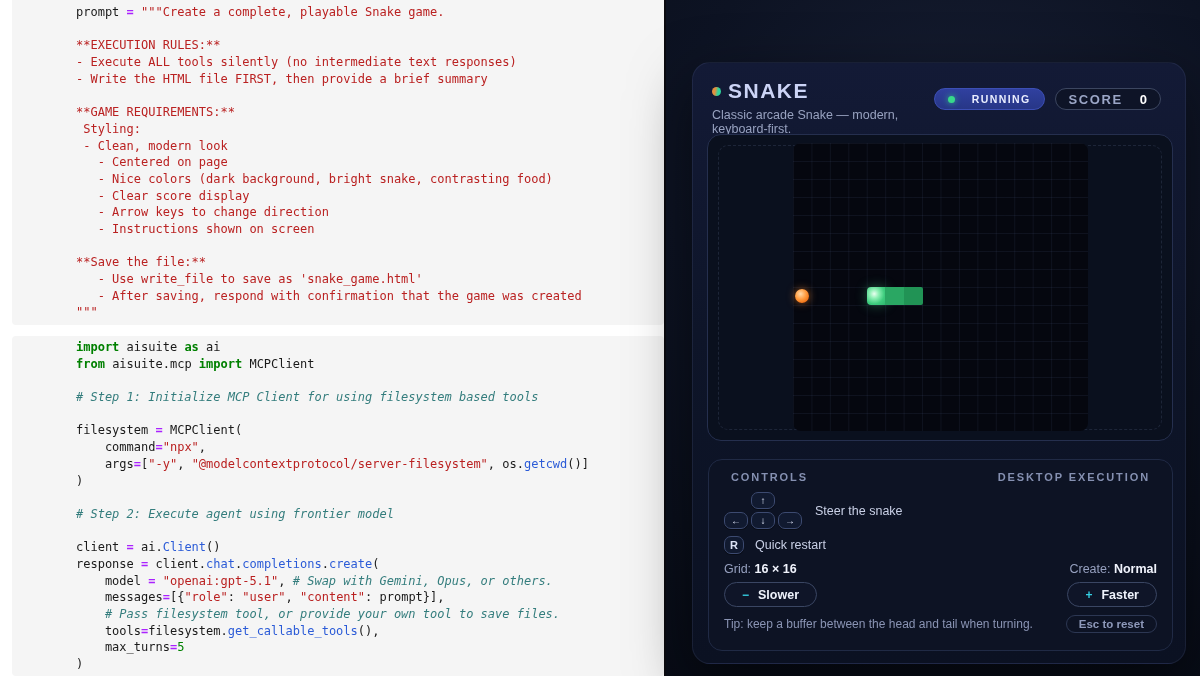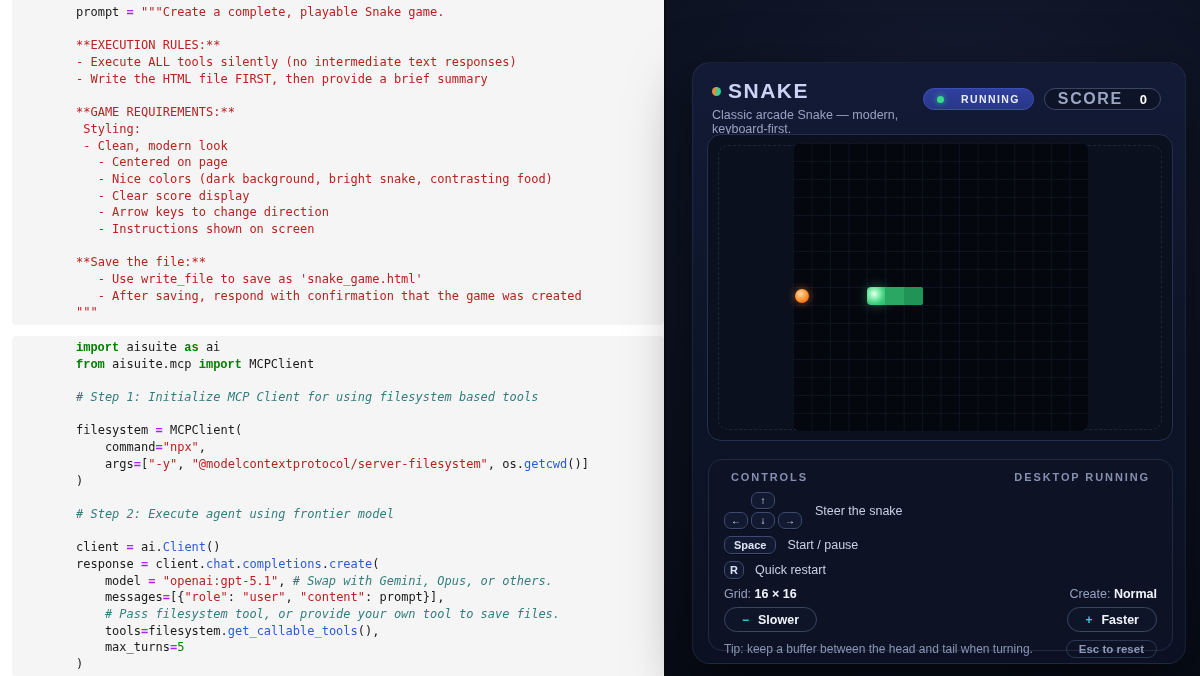--- a/index.html
+++ b/index.html
@@ -8,21 +8,21 @@
 
   
   .left-pane { width:664px; height:676px; background:#ffffff; flex:none; }
   .code-cell { background:#f5f5f5; border-radius:4px; margin-left:12px; width:652px; }
   .cell1 { padding:4px 8px 4px 64px; height:325px; border-radius:0 0 4px 4px; }
   .cell-gap { height:11px; background:#ffffff; }
   .cell2 { padding:3px 8px 8px 64px; height:340px; }
   pre.code { font-family:"DejaVu Sans Mono", monospace; font-size:12px; line-height:16.7px; white-space:pre; color:#1a1a1a; }
   .cl { height:16.7px; }
   .t-p { color:#1a1a1a; }
-  .t-k { color:#008000; font-weight:bold;font-family:Liberation Mono, monospace; }
+  .t-k { color:#008000; font-weight:bold; }
   .t-o { color:#AA22FF; font-weight:bold; }
   .t-s { color:#BA2121; }
   .t-c { color:#347D7D; font-style:italic; }
   .t-f { color:#2B5BD7; }
   .t-n { color:#008000; }
 
   
   .right-pane { width:536px; height:676px; flex:none; position:relative;
     border-left:2px solid #0b0b10;
     background:radial-gradient(120% 90% at 55% 25%, #171e33 0%, #0d1323 45%, #070b15 100%);
@@ -36,21 +36,21 @@
   .title-row { display:flex; align-items:center; gap:7px; }
   .title-dot { width:9px; height:9px; border-radius:50%; background:linear-gradient(100deg,#e2903f 35%,#2fd49c 65%); }
   h1.app-title { font-size:21px; font-weight:bold; letter-spacing:1.5px; color:#ccd4f6; }
   .subtitle { font-size:12.5px; color:#98a2c0; margin-top:5px; }
   .pills { display:flex; gap:10px; margin-top:9px; }
   .pill { display:flex; align-items:center; gap:17px; height:22px; border-radius:12px; padding:0 13px; }
   .pill.running { background:linear-gradient(180deg,#30409f,#273687); border:1px solid #3c4fb5;
     font-size:10.5px; font-weight:bold; letter-spacing:1.4px; color:#e9edff; }
   .run-dot { width:7px; height:7px; border-radius:50%; background:#37d98b; box-shadow:0 0 6px rgba(55,217,139,.8); }
   .pill.score { background:rgba(13,18,34,.7); border:1.5px solid #3c4660; }
-  .score-label { font-size:16px; font-weight:bold; letter-spacing:1.6px; color:#9ba6c6; }
+  .score-label { font-size:13px; font-weight:bold; letter-spacing:1.6px; color:#9ba6c6; }
   .score-value { font-size:13px; font-weight:bold; color:#ffffff; }
 
   .board-card { position:absolute; left:14px; top:71px; width:466px; height:307px;
     background:#0a101e; border:1px solid #252f4e; border-radius:14px; overflow:hidden; }
   .board-dashed { position:absolute; inset:10px; border:1px dashed rgba(150,170,220,.14); border-radius:10px; pointer-events:none; }
   .grid { position:absolute; left:85px; top:8px; width:295px; height:288px; border-radius:8px;
     background-color:#05070f;
     background-image:linear-gradient(rgba(100,120,170,.10) 1px, transparent 1px),
                      linear-gradient(90deg, rgba(100,120,170,.10) 1px, transparent 1px);
     background-size:18.44px 18px; }
@@ -133,37 +133,33 @@
           <div class="seg seg0" style="left: 73.75px; top: 144px; width: 18.9375px; height: 18px;"></div>
           <div class="seg seg1" style="left: 92.1875px; top: 144px; width: 18.9375px; height: 18px;"></div>
           <div class="seg seg2" style="left: 110.625px; top: 144px; width: 18.9375px; height: 18px;"></div>
           <div class="food" style="left: 2.21875px; top: 146px;"></div>
         </div>
     </div>
 
     <div class="controls-card">
       <div class="controls-head">
         <span>CONTROLS</span>
-        <span>DESKTOP RUNNING</span>
+        <span>DESKTOP EXECUTION</span>
       </div>
 
       <div class="ctl-row keypad-row">
         <div class="keypad">
           <div class="key up">↑</div>
           <div class="key left">←</div>
           <div class="key down">↓</div>
           <div class="key right">→</div>
         </div>
         <span class="ctl-label">Steer the snake</span>
       </div>
 
-      <div class="ctl-row key-row">
-        <span class="key space">Space</span>
-        <span class="ctl-label">Start / pause</span>
-      </div>
 
       <div class="ctl-row key-row">
         <span class="key rkey">R</span>
         <span class="ctl-label">Quick restart</span>
       </div>
 
       <div class="ctl-row kv-row">
         <span><span class="dim">Grid:</span> <b>16 × 16</b></span>
         <span><span class="dim">Create:</span> <b>Normal</b></span>
       </div>

